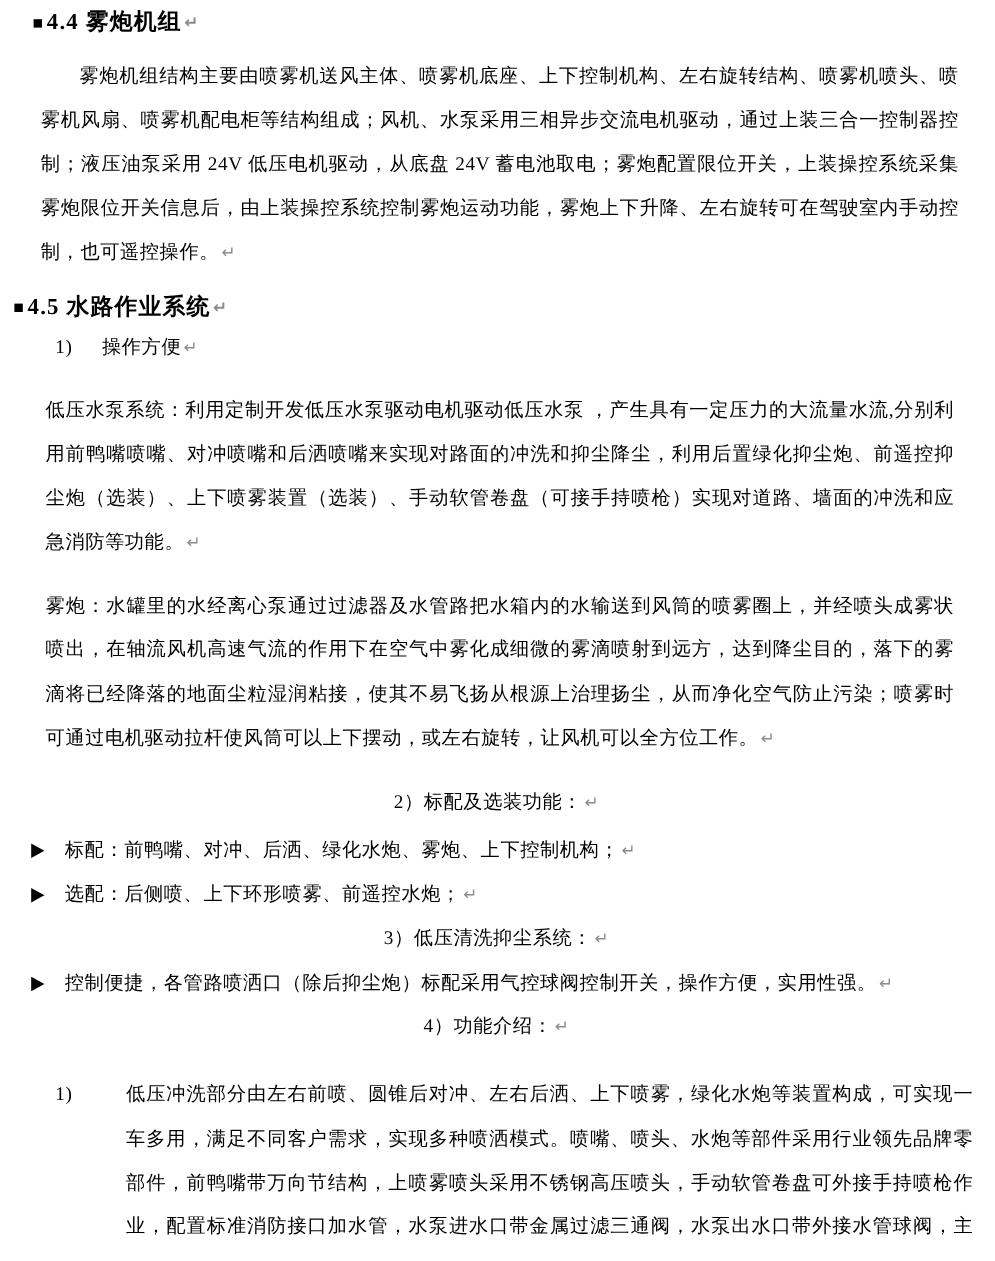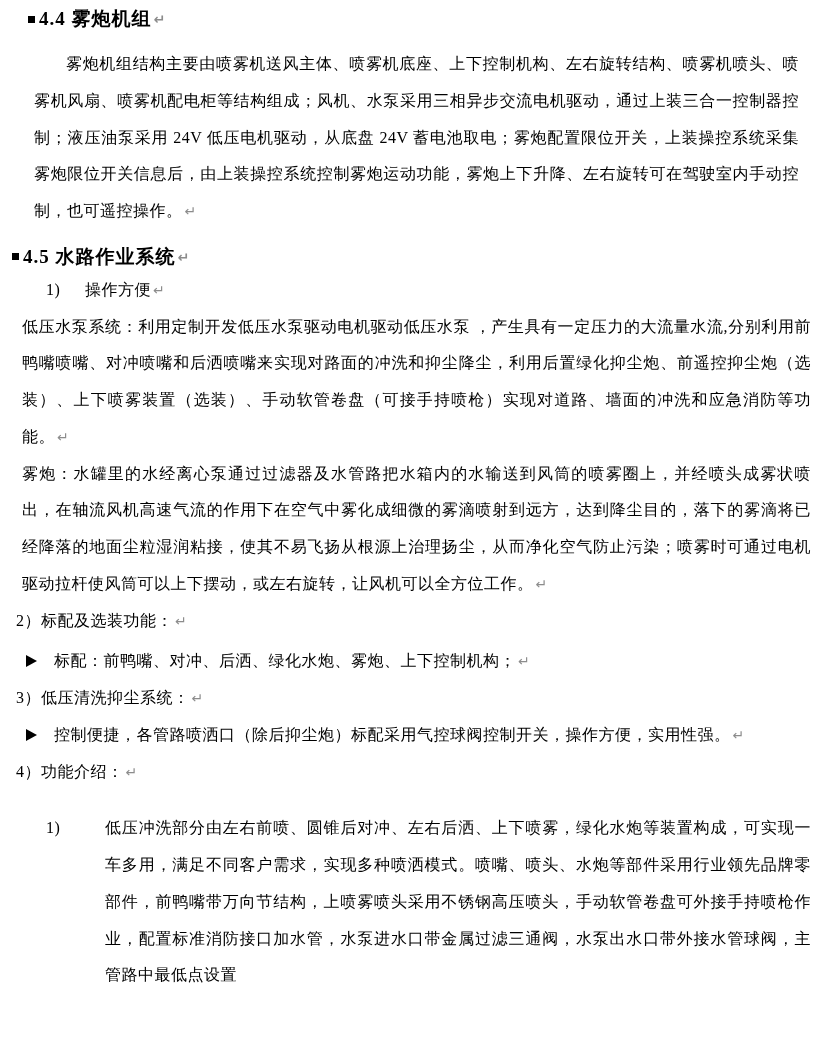--- a/index.html
+++ b/index.html
@@ -23,22 +23,22 @@
     margin-right:4px;flex:0 0 auto;
   }
   .h44{margin:0 0 3px 6px;}
   .h45{margin:3px 0 0 -10px;}
   
   .bodytext{
     font-size:16px;line-height:36.75px;letter-spacing:0.5px;
     text-align:justify;
   }
   .para{margin:12px;text-indent:2em;}
-  .para-noindent{margin:0;text-indent:0;}
-  .plainline{margin:0;margin-left:-6px;text-align:left;}
+  .para-noindent{margin:16px;text-indent:0;}
+  .plainline{margin:0;margin-left:-6px;text-align:center;}
   
   .numitem{position:relative;margin:0;padding-left:63px;text-align:left;}
   .numitem .numlabel{position:absolute;left:24px;top:0;}
   .numitem2{position:relative;margin:20px 0 0 0;padding-left:83px;}
   .numitem2 .numlabel{position:absolute;left:24px;top:0;}
   
   .bullet{position:relative;margin:0;padding-left:32px;}
   .bullet.first{margin-top:4px;}
   .arrow{
     position:absolute;left:4px;top:12px;width:0;height:0;
@@ -89,20 +89,24 @@
 
   <p class="bodytext plainline">
     <span>2）标配及选装功能：</span><span class="pmark">↵</span>
   </p>
 
   <p class="bodytext bullet first">
     <span class="arrow"></span>
     <span>标配：前鸭嘴、对冲、后洒、绿化水炮、雾炮、上下控制机构；</span><span class="pmark">↵</span>
   </p>
 
+  <p class="bodytext bullet">
+    <span class="arrow"></span>
+    <span>选配：后侧喷、上下环形喷雾、前遥控水炮；</span><span class="pmark">↵</span>
+  </p>
 
   <p class="bodytext plainline">
     <span>3）低压清洗抑尘系统：</span><span class="pmark">↵</span>
   </p>
 
 
   <p class="bodytext bullet">
     <span class="arrow"></span>
     <span>控制便捷，各管路喷洒口（除后抑尘炮）标配采用气控球阀控制开关，操作方便，实用性强。</span><span class="pmark">↵</span>
   </p>

